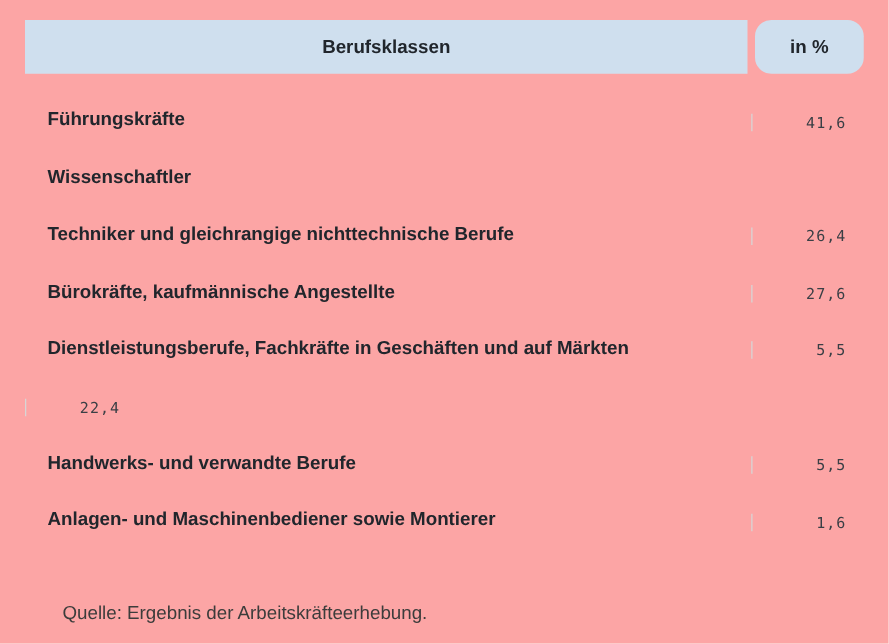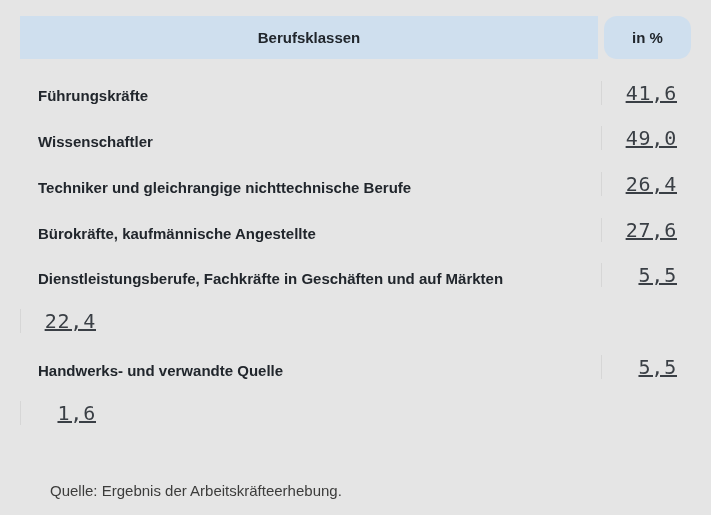--- a/index.html
+++ b/index.html
@@ -4,21 +4,21 @@
 <style>
   html, body {
     margin: 0;
     padding: 0;
     background: #ffffff;
   }
   .page {
     position: relative;
     width: 711px;
     height: 515px;
-    background: #e5e5e5;
+    background: #fca5a5;
     font-family: "Liberation Sans", sans-serif;
     overflow: hidden;
   }
   .table {
     position: absolute;
     left: 20px;
     top: 16px;
     width: 671px;
   }
   .thead {
@@ -61,25 +61,24 @@
     line-height: 1.15;
   }
   .td-value {
     width: 90px;
     box-sizing: border-box;
     border-left: 1px solid #d6d6d6;
     display: flex;
     align-items: center;
     justify-content: flex-end;
     padding-right: 14px;
-    font-size: 20px;
+    font-size: 12px;
     letter-spacing: 0.8px;
     color: #3a3f45;
     font-family: "DejaVu Sans Mono", "Liberation Mono", monospace;
-    text-decoration: underline;
   }
   .source {
     position: absolute;
     left: 50px;
     top: 482px;
     font-size: 15px;
     color: #3c3c3b;
   }
 </style>
 </head>
@@ -93,42 +92,42 @@
       <div class="th th-right">in %</div>
     </div>
 
     <div class="tbody">
       <div class="tr">
         <div class="td-label">Führungskräfte</div>
         <div class="td-value">41,6</div>
       </div>
       <div class="tr">
         <div class="td-label">Wissenschaftler</div>
-        <div class="td-value">49,0</div>
       </div>
       <div class="tr">
         <div class="td-label">Techniker und gleichrangige nichttechnische Berufe</div>
         <div class="td-value">26,4</div>
       </div>
       <div class="tr">
         <div class="td-label">Bürokräfte, kaufmännische Angestellte</div>
         <div class="td-value">27,6</div>
       </div>
       <div class="tr">
         <div class="td-label">Dienstleistungsberufe, Fachkräfte in Geschäften und auf Märkten</div>
         <div class="td-value">5,5</div>
       </div>
       <div class="tr">
         <div class="td-value">22,4</div>
       </div>
       <div class="tr">
-        <div class="td-label">Handwerks- und verwandte Quelle</div>
+        <div class="td-label">Handwerks- und verwandte Berufe</div>
         <div class="td-value">5,5</div>
       </div>
       <div class="tr">
+        <div class="td-label">Anlagen- und Maschinenbediener sowie Montierer</div>
         <div class="td-value">1,6</div>
       </div>
     </div>
 
   </div>
 
   <div class="source">Quelle: Ergebnis der Arbeitskräfteerhebung.</div>
 </div>
 
 </body></html>

